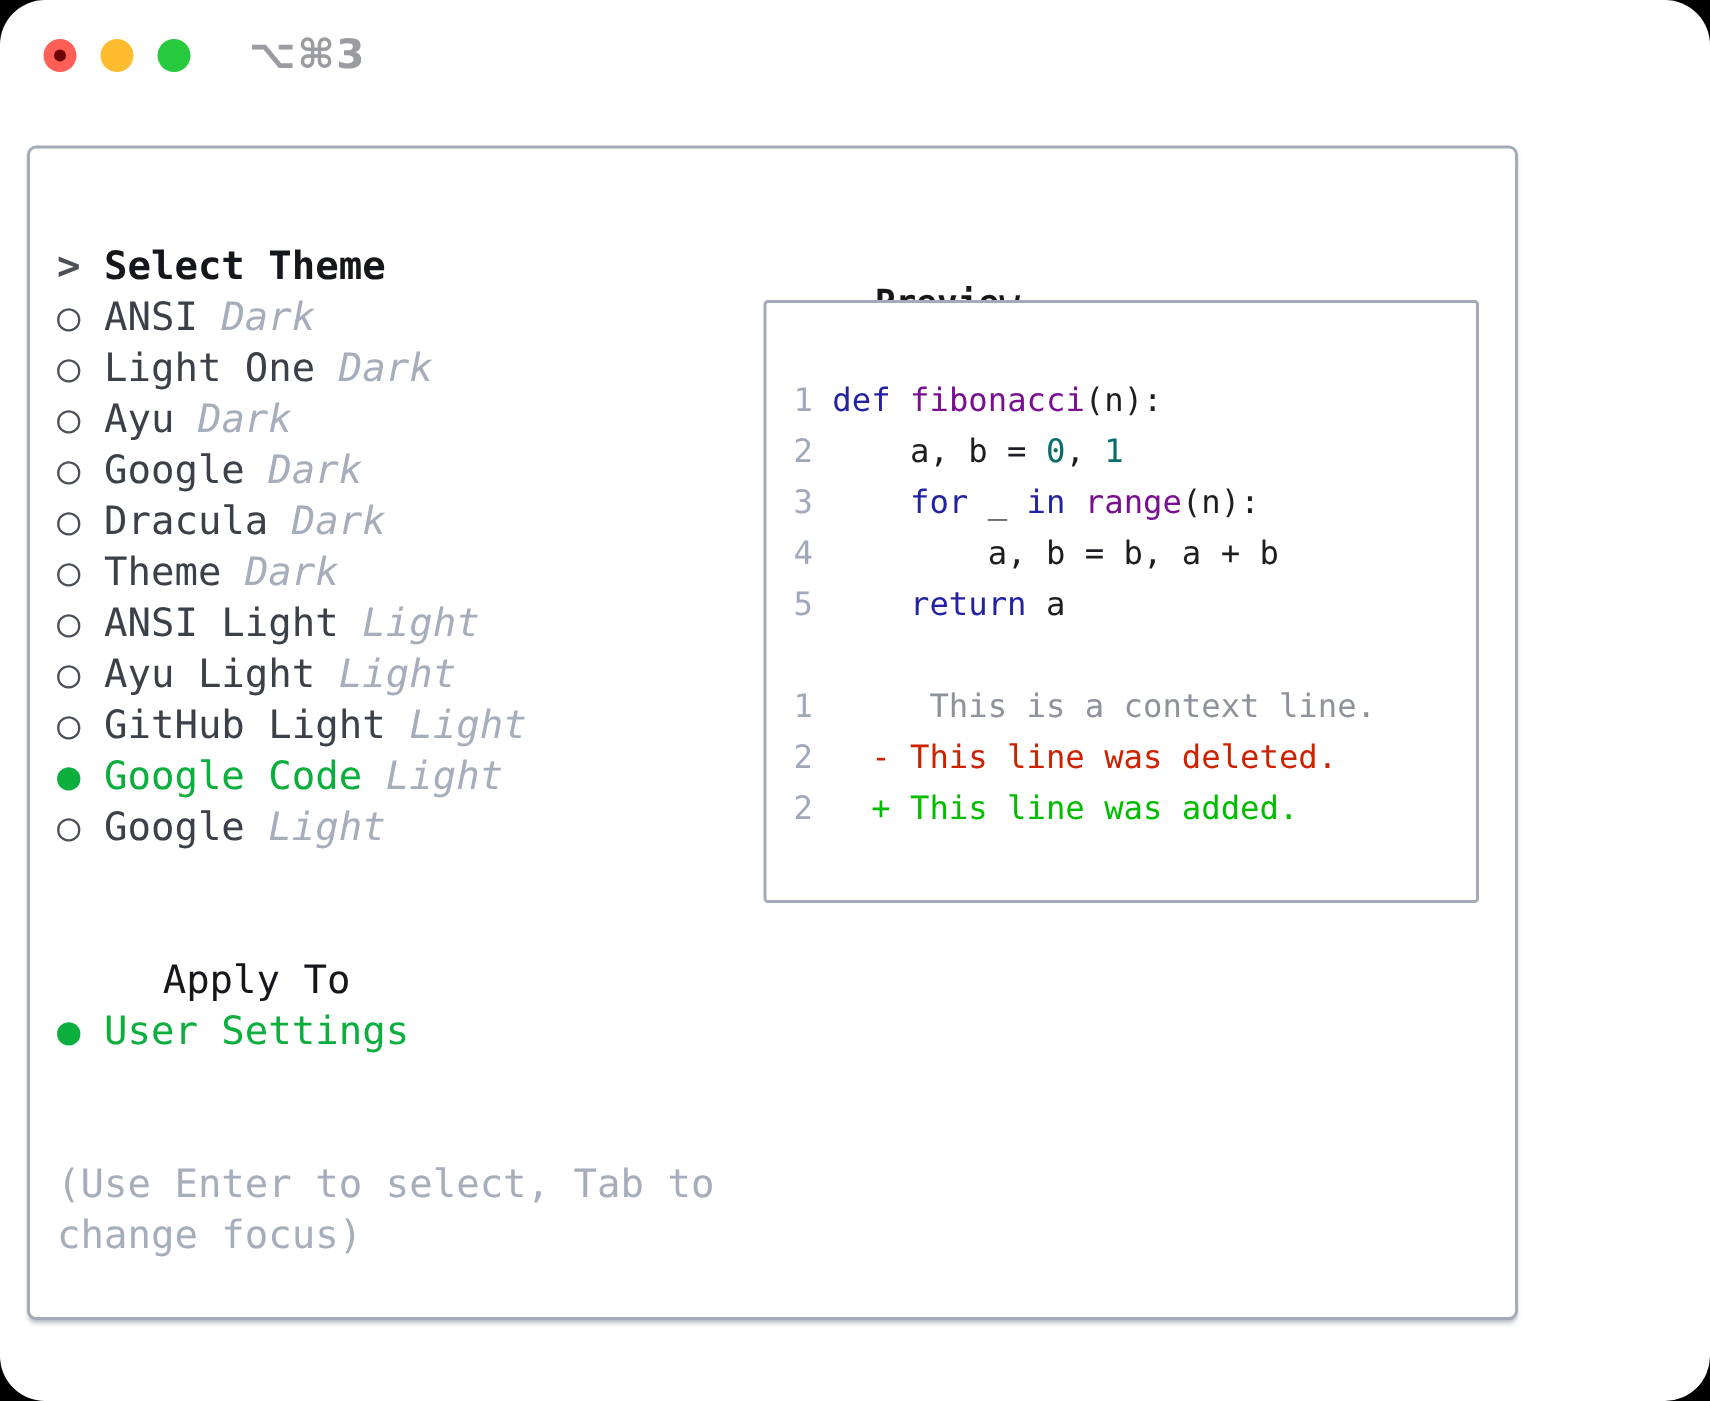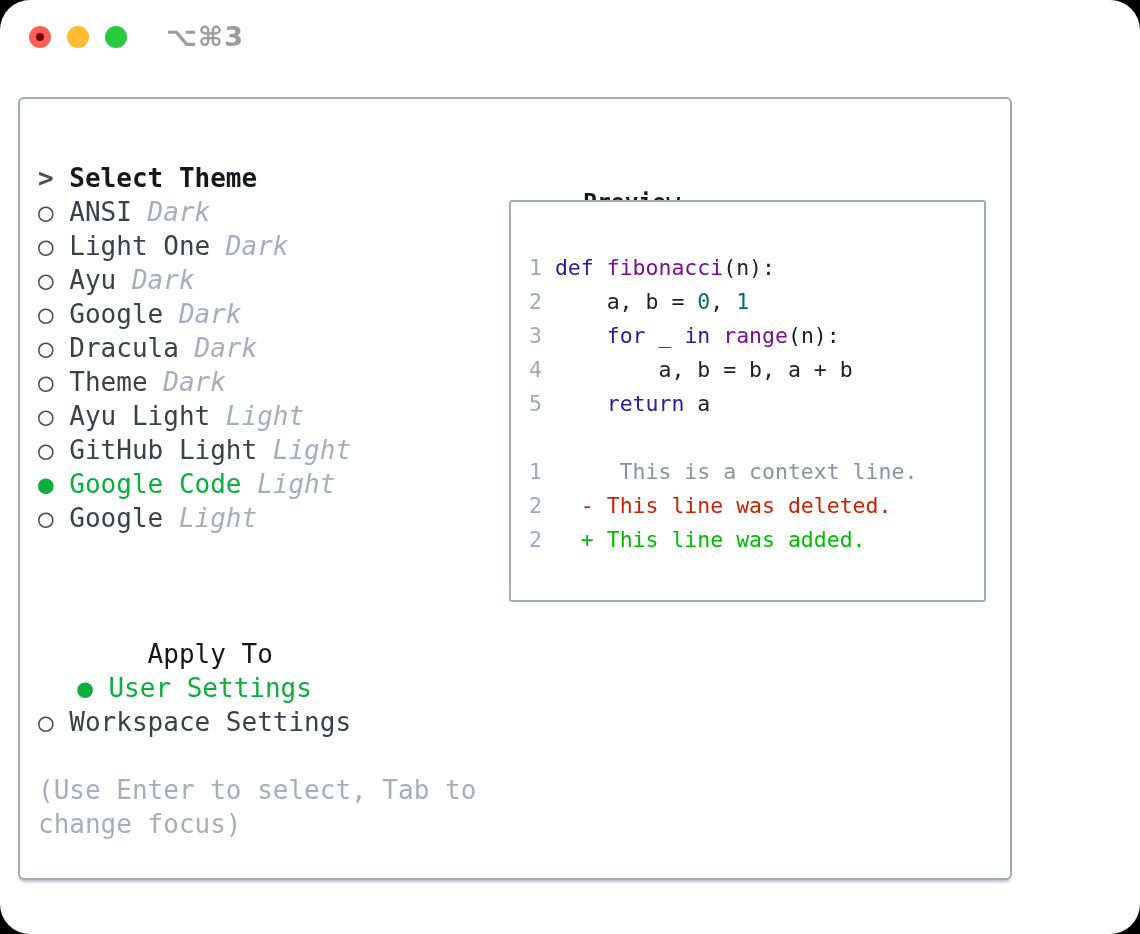--- a/index.html
+++ b/index.html
@@ -59,29 +59,29 @@
 
   <div class="panel">
     <div class="left-block theme-list" style="position:absolute">
         <div class="row"><span class="mk hdr">&gt;</span><span> </span><span class="hdr">Select Theme</span></div>
         <div class="row"><span class="mk">○</span><span> </span><span class="nm">ANSI</span><span> </span><span class="var">Dark</span></div>
         <div class="row"><span class="mk">○</span><span> </span><span class="nm">Light One</span><span> </span><span class="var">Dark</span></div>
         <div class="row"><span class="mk">○</span><span> </span><span class="nm">Ayu</span><span> </span><span class="var">Dark</span></div>
         <div class="row"><span class="mk">○</span><span> </span><span class="nm">Google</span><span> </span><span class="var">Dark</span></div>
         <div class="row"><span class="mk">○</span><span> </span><span class="nm">Dracula</span><span> </span><span class="var">Dark</span></div>
         <div class="row"><span class="mk">○</span><span> </span><span class="nm">Theme</span><span> </span><span class="var">Dark</span></div>
+        <div class="row"><span class="mk">○</span><span> </span><span class="nm">ANSI Light</span><span> </span><span class="var">Light</span></div>
         <div class="row"><span class="mk">○</span><span> </span><span class="nm">Ayu Light</span><span> </span><span class="var">Light</span></div>
         <div class="row"><span class="mk">○</span><span> </span><span class="nm">GitHub Light</span><span> </span><span class="var">Light</span></div>
         <div class="row"><span class="mk on">●</span><span> </span><span class="nm on">Google Code</span><span> </span><span class="var">Light</span></div>
         <div class="row"><span class="mk">○</span><span> </span><span class="nm">Google</span><span> </span><span class="var">Light</span></div>
       </div>
     <div class="left-block apply-list" style="position:absolute">
         <div class="row"><span>  </span><span class="ap-hdr">Apply To</span></div>
         <div class="row"><span class="mk on">●</span><span> </span><span class="nm on">User Settings</span></div>
-        <div class="row"><span class="mk">○</span><span> </span><span class="nm">Workspace Settings</span></div>
       </div>
     <div class="left-block hint" style="position:absolute">
       <div class="row">(Use Enter to select, Tab to</div>
       <div class="row">change focus)</div>
     </div>
 
     <div class="preview-title row">
       <span class="hdr">Preview</span>
     </div>
     <div class="preview-box">

